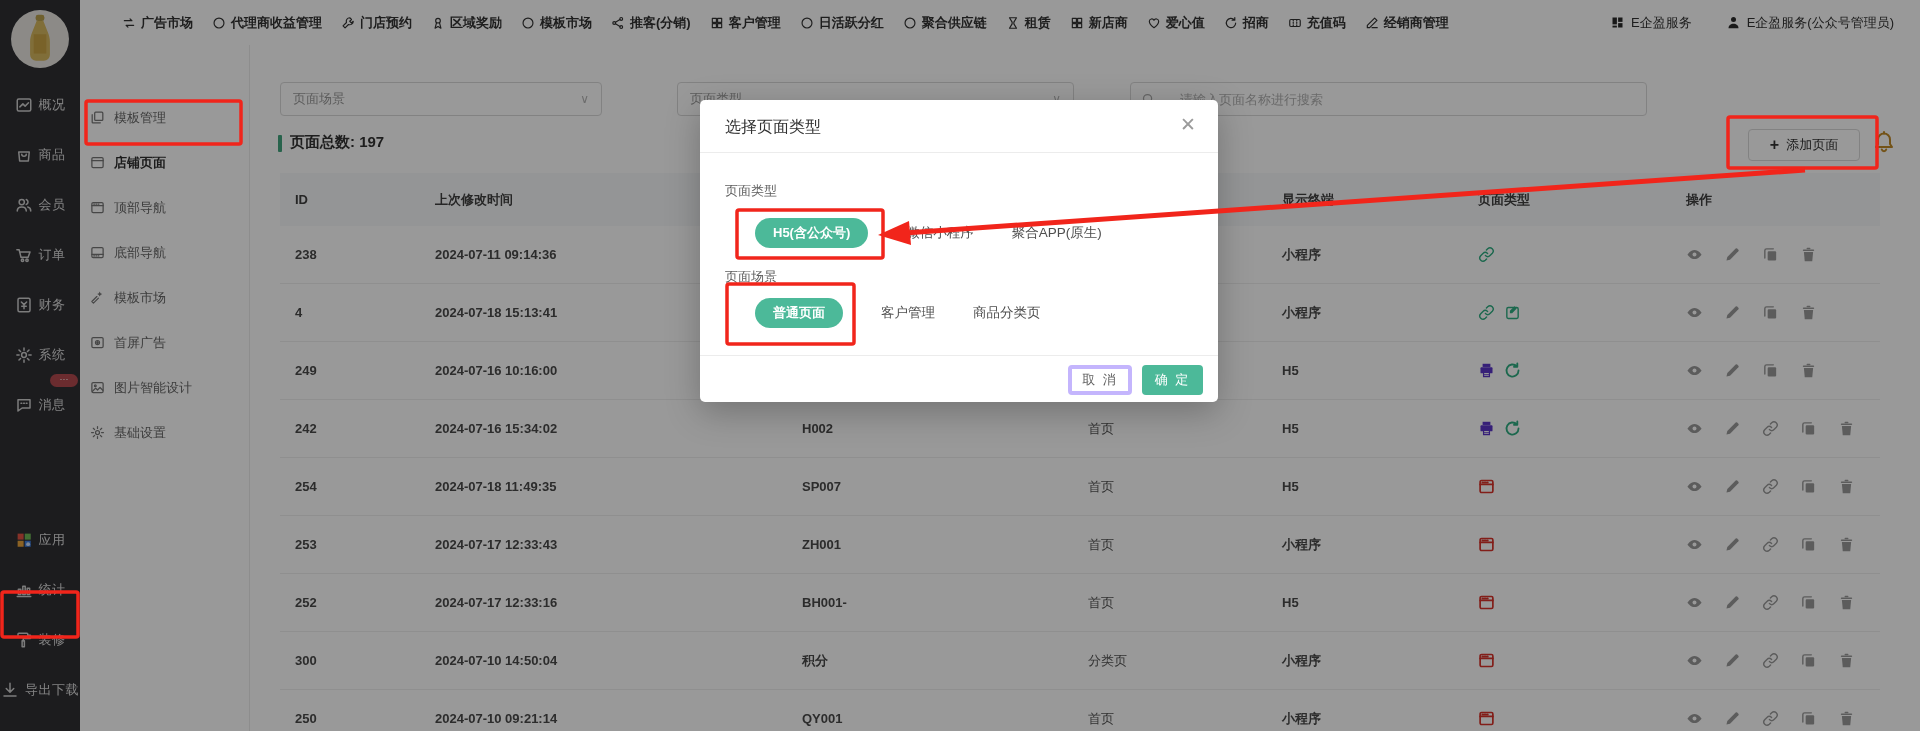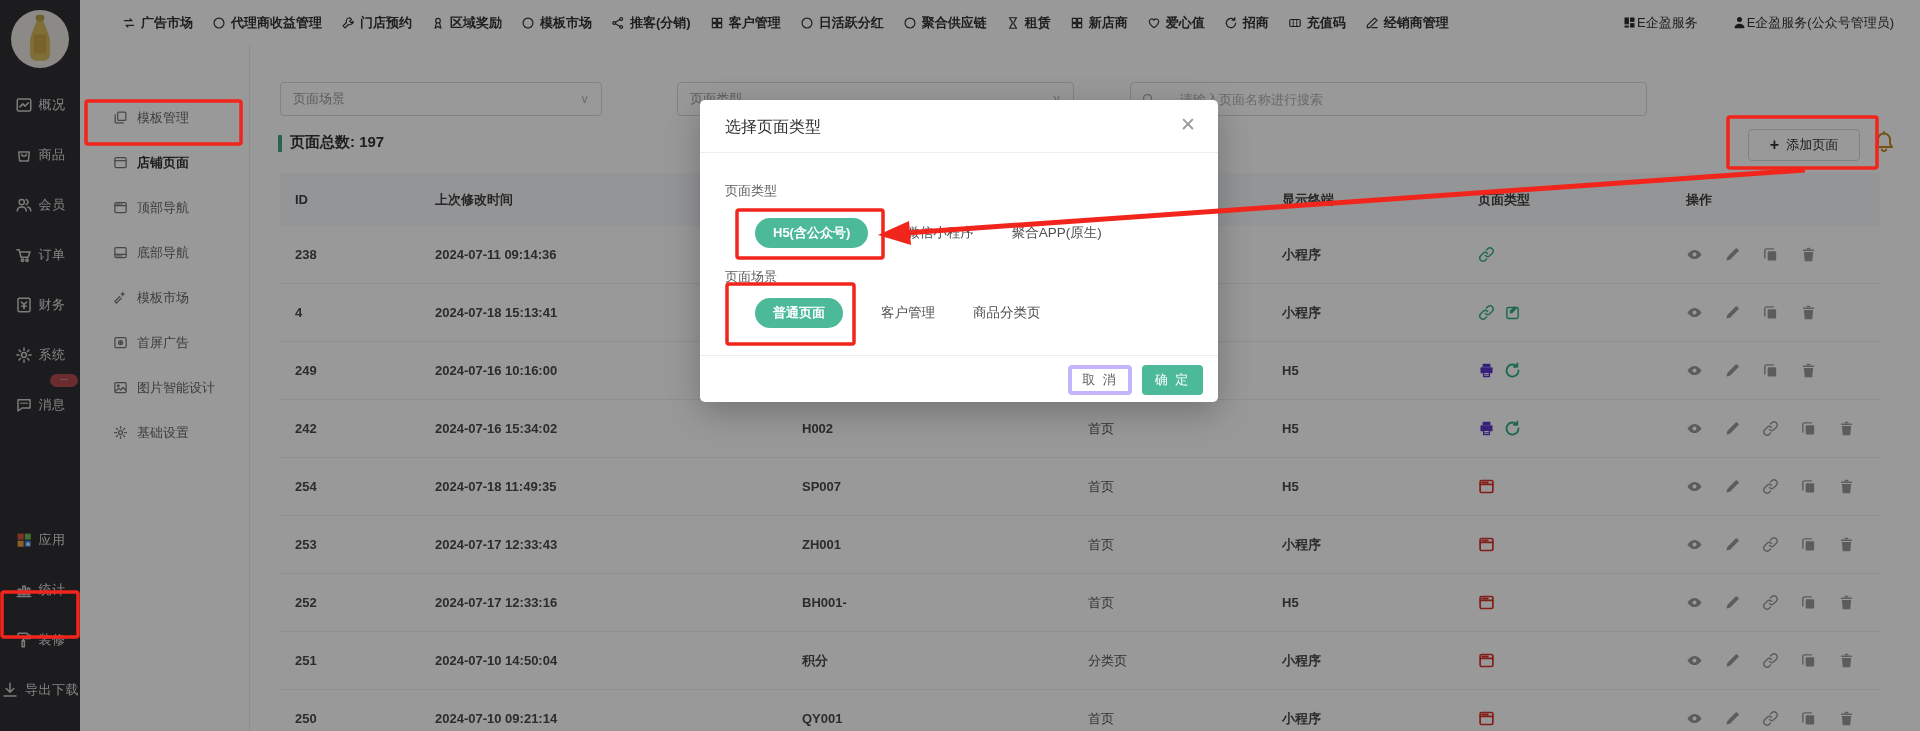--- a/index.html
+++ b/index.html
@@ -24,26 +24,26 @@
   .sbi .ic{margin-bottom:0;}
   .sbi .sbl{font-size:13px;}
 
   
   .topbar{position:absolute;left:80px;top:0;right:0;height:45px;background:#fff;border-bottom:1px solid #e9e9e9;
     display:flex;align-items:center;z-index:1;}
   .top-nav{display:flex;align-items:center;gap:19px;padding-left:42px;white-space:nowrap;}
   .tbi{display:flex;align-items:center;gap:5px;font-size:13px;font-weight:700;color:#333;cursor:pointer;}
   .tbi .ic{width:14px;height:14px;color:#333;}
   .top-right{margin-left:auto;display:flex;align-items:center;gap:34px;padding-right:26px;white-space:nowrap;}
-  .tri{display:flex;align-items:center;font-size:13px;color:#333;cursor:pointer;}
+  .tri{display:flex;align-items:center;gap:6px;font-size:13px;color:#333;cursor:pointer;}
   .tri .ic{width:15px;height:15px;color:#2b2b2b;}
 
   
   .subside{position:absolute;left:80px;top:45px;width:170px;bottom:0;background:#fff;border-right:1px solid #ececec;z-index:1;}
-  .ssi{height:45px;display:flex;align-items:center;gap:9px;padding-left:33px;font-size:13px;color:#666;cursor:pointer;}
+  .ssi{height:45px;display:flex;align-items:center;gap:9px;padding-left:10px;font-size:13px;color:#666;cursor:pointer;}
   .ssi .ic{width:15px;height:15px;color:#777;}
   .ssi.active{color:#303030;font-weight:700;}
   .subside{padding-top:50px;box-sizing:border-box;}
 
   
   .content{position:absolute;left:250px;top:45px;right:0;bottom:0;background:#fff;z-index:1;}
   .select{position:absolute;height:34px;box-sizing:border-box;border:1px solid #d9d9d9;border-radius:4px;background:#fff;
     display:flex;align-items:center;justify-content:space-between;padding:0 12px;font-size:13px;color:#9b9b9b;cursor:pointer;}
   .sel-scene{left:30px;top:37px;width:322px;}
   .sel-type{left:427px;top:37px;width:397px;}
@@ -781,21 +781,21 @@
               </svg>
               <svg class="ic ">
                 <use href="#s-copy"></use>
               </svg>
               <svg class="ic ">
                 <use href="#s-trash"></use>
               </svg>
             </div>
           </div>
           <div class="trow">
-            <div class="cell c-id">251</div>
+            <div class="cell c-id">300</div>
             <div class="cell c-time">2024-07-10 14:50:04</div>
             <div class="cell c-name">积分</div>
             <div class="cell c-scene">分类页</div>
             <div class="cell c-term">小程序</div>
             <div class="cell typeics">
               <svg class="ic t-red">
                 <use href="#s-windowred"></use>
               </svg>
             </div>
             <div class="cell acts">

